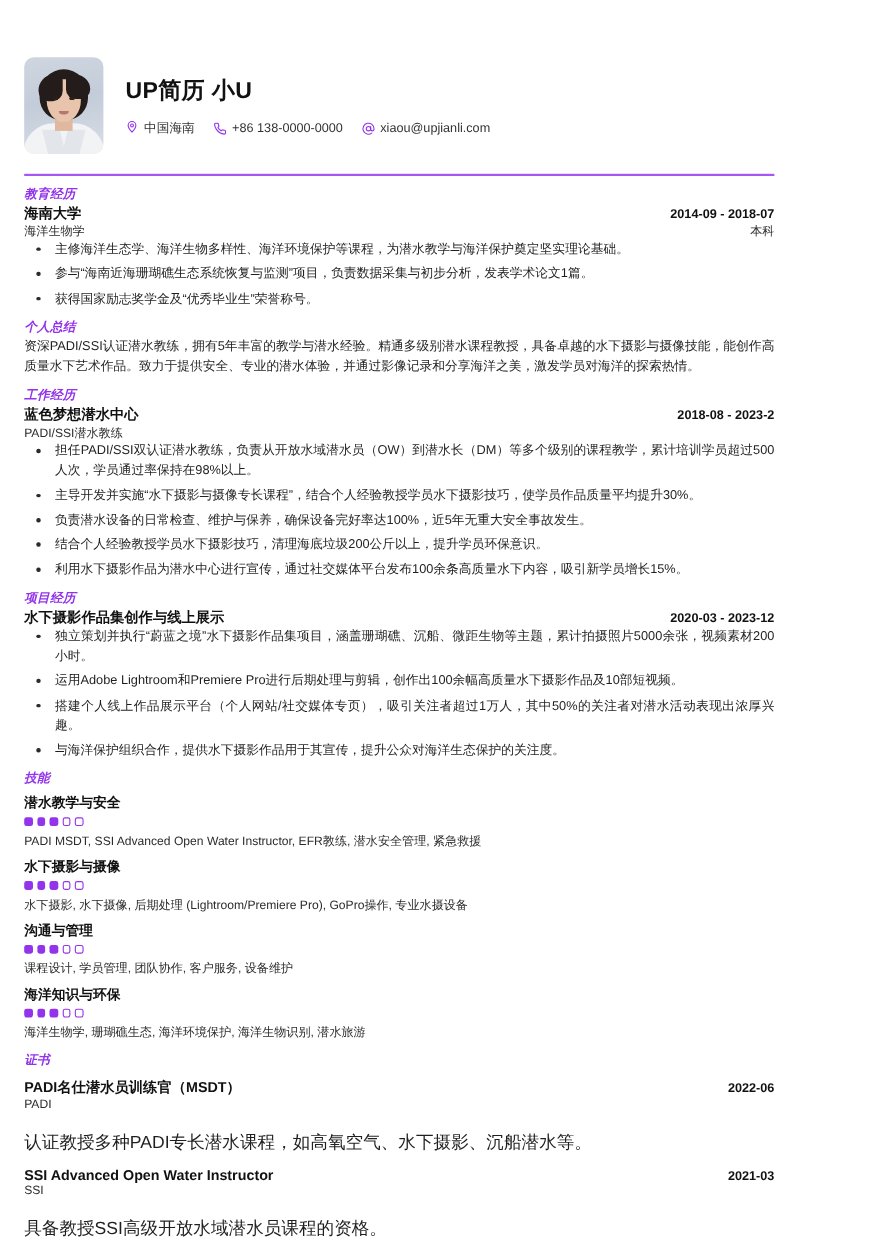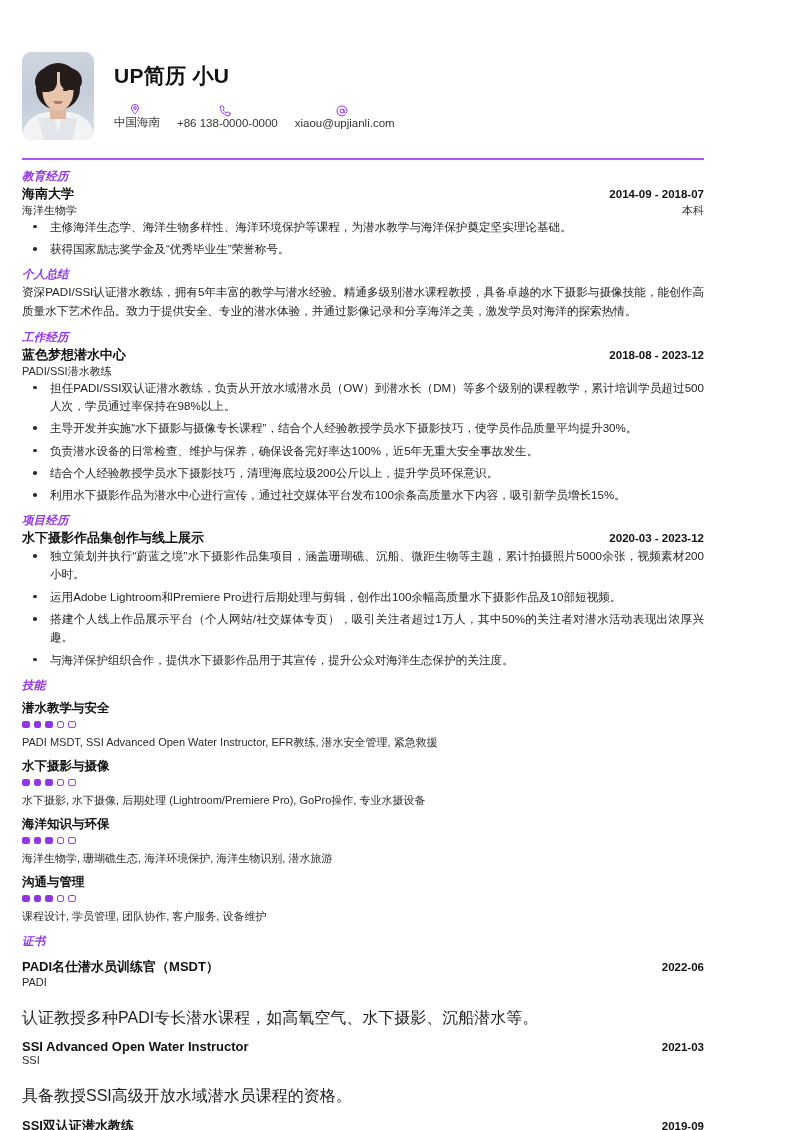--- a/index.html
+++ b/index.html
@@ -59,21 +59,21 @@
   }
   .photo .collarL, .photo .collarR {
     position:absolute; bottom:0; width:16px; height:22px; background:#e2e5ea;
   }
   .photo .collarL { left:50%; margin-left:-17px; transform:skewX(14deg); }
   .photo .collarR { left:50%; margin-left:1px; transform:skewX(-14deg); }
 
   .head-text { padding-left:20px; }
   .name { font-size:21px; font-weight:700; letter-spacing:.3px; color:#111; }
   .contacts { display:flex; align-items:center; margin-top:13px; font-size:11.5px; color:#333; }
-  .contact { display:flex; align-items:center; margin-right:17px;flex-direction:column; }
+  .contact { display:flex; align-items:flex-start; margin-right:17px; }
   .contact .ico { display:inline-flex; margin-right:5px; }
   .contact .ico svg { display:block; }
 
   .divider { height:1.6px; background:#a855f7; margin-top:6px; }
 
   
   .section { margin-top:9px; }
   .sec-title { font-size:11.5px; font-weight:700; color:#9333ea; letter-spacing:.2px;font-style:italic; }
 
   .entry { margin-top:1px; }
@@ -175,36 +175,37 @@
       <div class="entry-head">
         <div class="entry-title">海南大学</div>
         <div class="entry-date">2014-09 - 2018-07</div>
       </div>
       <div class="entry-sub-row">
         <div class="entry-sub">海洋生物学</div>
         <div class="entry-sub-right">本科</div>
       </div>
       <ul class="bullets">
         <li><span>主修海洋生态学、海洋生物多样性、海洋环境保护等课程，为潜水教学与海洋保护奠定坚实理论基础。</span></li>
+        <li><span>参与“海南近海珊瑚礁生态系统恢复与监测”项目，负责数据采集与初步分析，发表学术论文1篇。</span></li>
         <li><span>获得国家励志奖学金及“优秀毕业生”荣誉称号。</span></li>
       </ul>
     </div>
   </div>
 
   <div class="section">
     <div class="sec-title">个人总结</div>
     <div class="summary">资深PADI/SSI认证潜水教练，拥有5年丰富的教学与潜水经验。精通多级别潜水课程教授，具备卓越的水下摄影与摄像技能，能创作高质量水下艺术作品。致力于提供安全、专业的潜水体验，并通过影像记录和分享海洋之美，激发学员对海洋的探索热情。</div>
   </div>
 
   <div class="section">
     <div class="sec-title">工作经历</div>
     <div class="entry">
       <div class="entry-head">
         <div class="entry-title">蓝色梦想潜水中心</div>
-        <div class="entry-date">2018-08 - 2023-12</div>
+        <div class="entry-date">2018-08 - 2023-2</div>
       </div>
       <div class="entry-sub-row">
         <div class="entry-sub">PADI/SSI潜水教练</div>
       </div>
       <ul class="bullets">
         <li><span>担任PADI/SSI双认证潜水教练，负责从开放水域潜水员（OW）到潜水长（DM）等多个级别的课程教学，累计培训学员超过500人次，学员通过率保持在98%以上。</span></li>
         <li><span>主导开发并实施“水下摄影与摄像专长课程”，结合个人经验教授学员水下摄影技巧，使学员作品质量平均提升30%。</span></li>
         <li><span>负责潜水设备的日常检查、维护与保养，确保设备完好率达100%，近5年无重大安全事故发生。</span></li>
         <li><span>结合个人经验教授学员水下摄影技巧，清理海底垃圾200公斤以上，提升学员环保意识。</span></li>
         <li><span>利用水下摄影作品为潜水中心进行宣传，通过社交媒体平台发布100余条高质量水下内容，吸引新学员增长15%。</span></li>
@@ -249,42 +250,42 @@
           <span class="dot on"></span>
           <span class="dot on"></span>
           <span class="dot on"></span>
           <span class="dot off"></span>
           <span class="dot off"></span>
         </div>
       <div class="skill-desc">水下摄影, 水下摄像, 后期处理 (Lightroom/Premiere Pro), GoPro操作, 专业水摄设备</div>
     </div>
 
     <div class="skill">
+      <div class="skill-name">沟通与管理</div>
+      <div class="dots">
+          <span class="dot on"></span>
+          <span class="dot on"></span>
+          <span class="dot on"></span>
+          <span class="dot off"></span>
+          <span class="dot off"></span>
+        </div>
+      <div class="skill-desc">课程设计, 学员管理, 团队协作, 客户服务, 设备维护</div>
+    </div>
+
+    <div class="skill">
       <div class="skill-name">海洋知识与环保</div>
       <div class="dots">
           <span class="dot on"></span>
           <span class="dot on"></span>
           <span class="dot on"></span>
           <span class="dot off"></span>
           <span class="dot off"></span>
         </div>
       <div class="skill-desc">海洋生物学, 珊瑚礁生态, 海洋环境保护, 海洋生物识别, 潜水旅游</div>
     </div>
-
-    <div class="skill">
-      <div class="skill-name">沟通与管理</div>
-      <div class="dots">
-          <span class="dot on"></span>
-          <span class="dot on"></span>
-          <span class="dot on"></span>
-          <span class="dot off"></span>
-          <span class="dot off"></span>
-        </div>
-      <div class="skill-desc">课程设计, 学员管理, 团队协作, 客户服务, 设备维护</div>
-    </div>
   </div>
 
   <div class="section">
     <div class="sec-title">证书</div>
 
     <div class="cert">
       <div class="entry-head">
         <div class="entry-title">PADI名仕潜水员训练官（MSDT）</div>
         <div class="entry-date">2022-06</div>
       </div>

